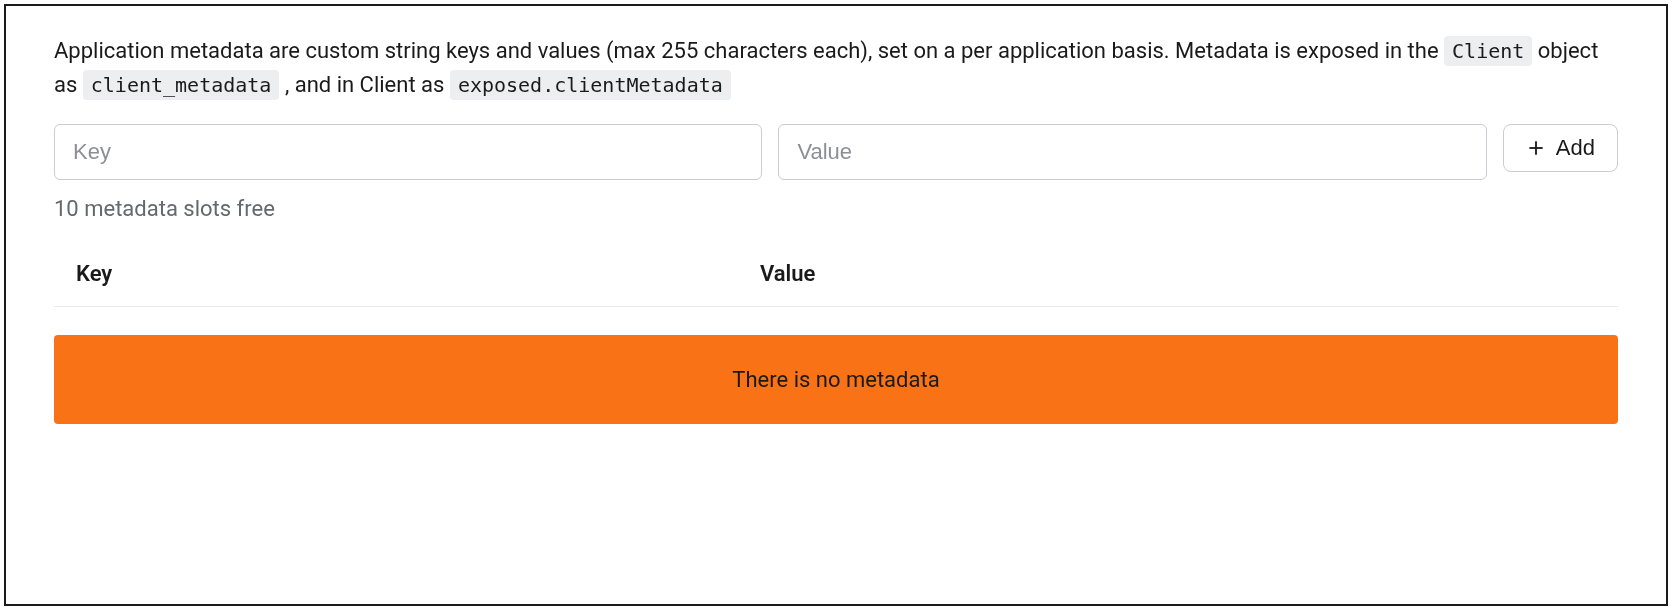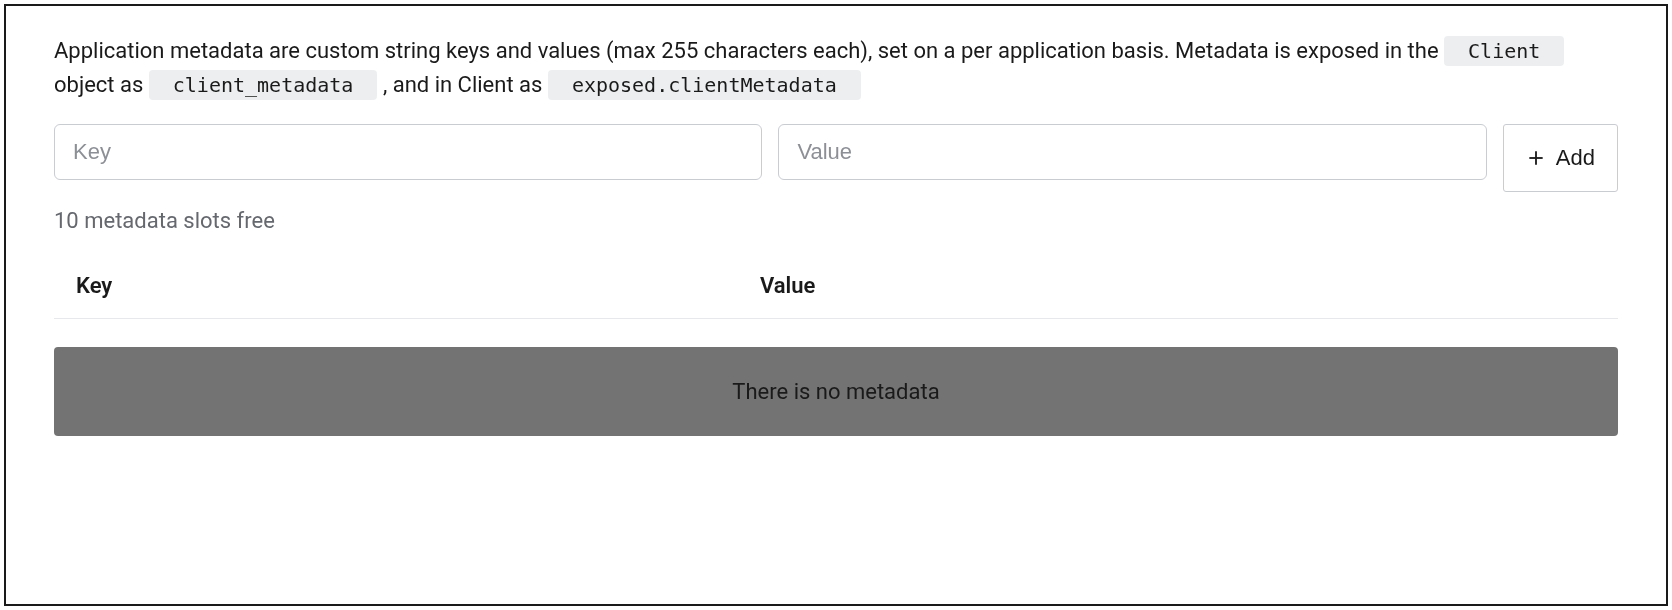--- a/index.html
+++ b/index.html
@@ -21,21 +21,21 @@
     }
     .description {
       font-size: 22px;
       line-height: 1.55;
       color: #1a1a1a;
       margin-bottom: 22px;
     }
     .description code {
       font-family: ui-monospace, SFMono-Regular, "SF Mono", Menlo, Consolas, monospace;
       background: #eceef0;
-      padding: 3px 24px;
+      padding: 3px 8px;
       border-radius: 4px;
       font-size: 20px;
       color: #1a1a1a;
     }
     .section-label {
       font-size: 22px;
       font-weight: 600;
       color: #1a1a1a;
       margin-bottom: 14px;
     }
@@ -56,24 +56,24 @@
       background: #fff;
       outline: none;
     }
     .text-input::placeholder {
       color: #8c8f96;
     }
     .add-button {
       display: inline-flex;
       align-items: center;
       gap: 10px;
-      height: 68px;
+      height: 48px;
       padding: 0 22px;
       border: 1px solid #c9ccd1;
-      border-radius: 3px;
+      border-radius: 8px;
       background: #fff;
       font-size: 22px;
       font-weight: 500;
       color: #1a1a1a;
       cursor: pointer;
       white-space: nowrap;
     }
     .add-button svg {
       width: 20px;
       height: 20px;
@@ -96,21 +96,21 @@
       color: #1a1a1a;
     }
     .th-key {
       width: 45%;
     }
     .th-value {
       flex: 1;
     }
     .empty-state {
       margin-top: 28px;
-      background: #737373;
+      background: #f97316;
       border-radius: 4px;
       padding: 32px 0;
       text-align: center;
       font-size: 22px;
       color: #1a1a1a;
     }
   </style>
 </head>
 <body>
 

